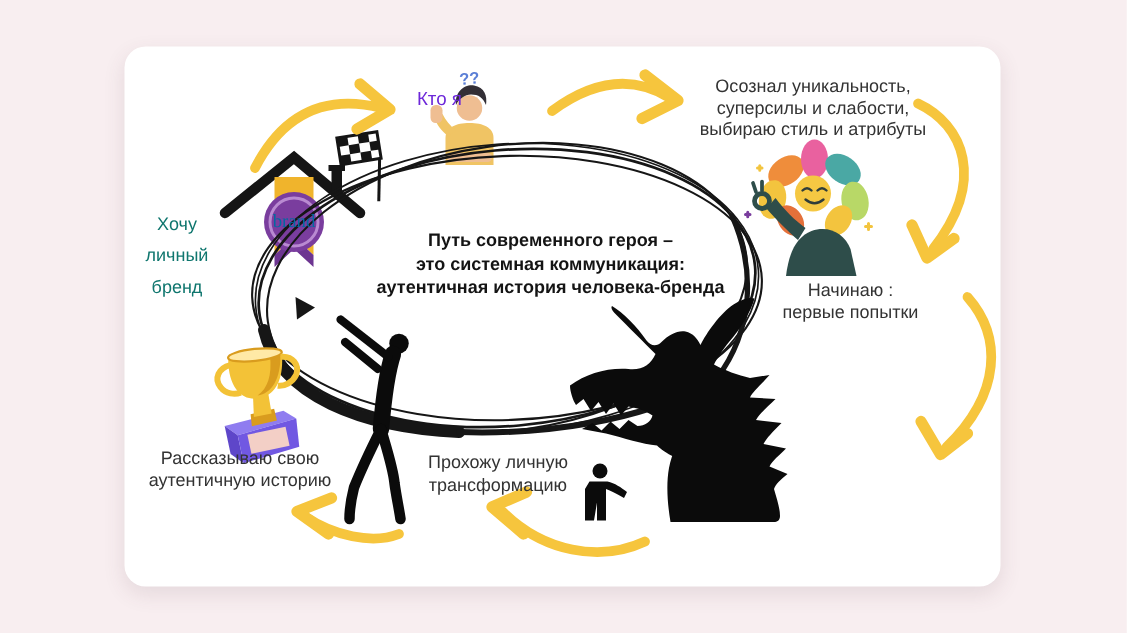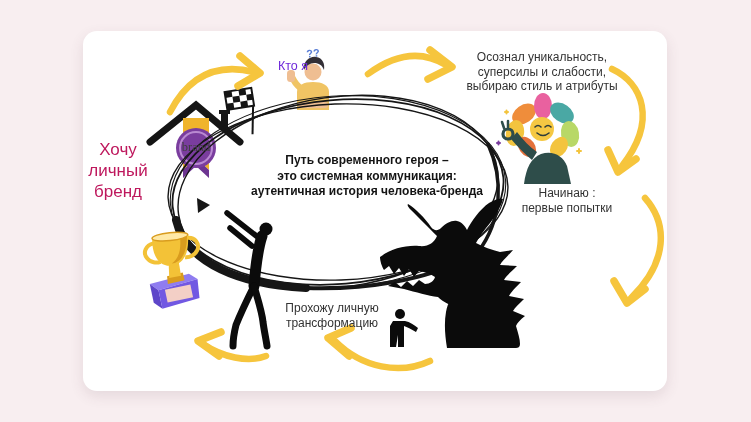--- a/index.html
+++ b/index.html
@@ -2,30 +2,30 @@
 <html><head>
 <meta charset="utf-8">
 <style>
   html,body{margin:0;padding:0;}
   body{background:#f8eef0;font-family:"Liberation Sans", sans-serif;}
   .stage{position:relative;width:751px;height:422px;background:#f8eef0;overflow:hidden;}
   .card{position:absolute;left:83px;top:31px;width:584px;height:360px;background:#ffffff;
         border-radius:14px;box-shadow:0 5px 14px rgba(90,60,70,.12);}
   .art{position:absolute;left:0;top:0;width:751px;height:422px;}
   .txt{position:absolute;white-space:pre-line;color:#333;font-size:12px;line-height:14.5px;text-align:center;}
-  .t-want{left:83px;top:139px;width:70px;font-size:17px;line-height:21px;color:#be185d;}
+  .t-want{left:83px;top:139px;width:70px;font-size:12px;line-height:21px;color:#0f766e;}
   .t-who{left:262px;top:59px;width:46px;font-size:12.5px;color:#6d28d9;text-align:right;white-space:nowrap;}
   .t-qq{left:303px;top:46px;width:20px;color:#5b7fd6;font-size:11px;font-weight:bold;transform:rotate(-6deg);}
   .t-uniq{left:446px;top:50px;width:192px;}
   .t-first{left:487px;top:186px;width:160px;}
   .t-fear{left:490px;top:286px;width:160px;font-style:italic;}
   .t-transf{left:252px;top:288px;width:160px;margin-top:13px;}
   .t-story{left:75px;top:298px;width:170px;}
   .t-title{left:246px;top:153px;width:242px;font-weight:bold;font-size:12px;line-height:15.5px;color:#141414;}
-  .t-brand{left:174px;top:140px;width:44px;color:#404040;font-family:"Liberation Serif", serif;font-size:12.5px;}
+  .t-brand{left:174px;top:140px;width:44px;color:#0369a1;font-family:"Liberation Serif", serif;font-size:12.5px;}
 </style>
 </head>
 <body>
 
 <div class="stage">
   <div class="card"></div>
 
   <svg class="art" viewBox="0 0 751 422">
 
     <g>
@@ -159,17 +159,19 @@
 бренд</div>
   <div class="txt t-who">Кто я</div>
   <div class="txt t-qq">??</div>
   <div class="txt t-uniq">Осознал уникальность,
 суперсилы и слабости,
 выбираю стиль и атрибуты</div>
   <div class="txt t-first">Начинаю :
 первые попытки</div>
   <div class="txt t-transf">Прохожу личную
 трансформацию</div>
+  <div class="txt t-story">Рассказываю свою
+аутентичную историю</div>
   <div class="txt t-title">Путь современного героя –
 это системная коммуникация:
 аутентичная история человека-бренда</div>
   <div class="txt t-brand">brand</div>
 </div>
 
 </body></html>

